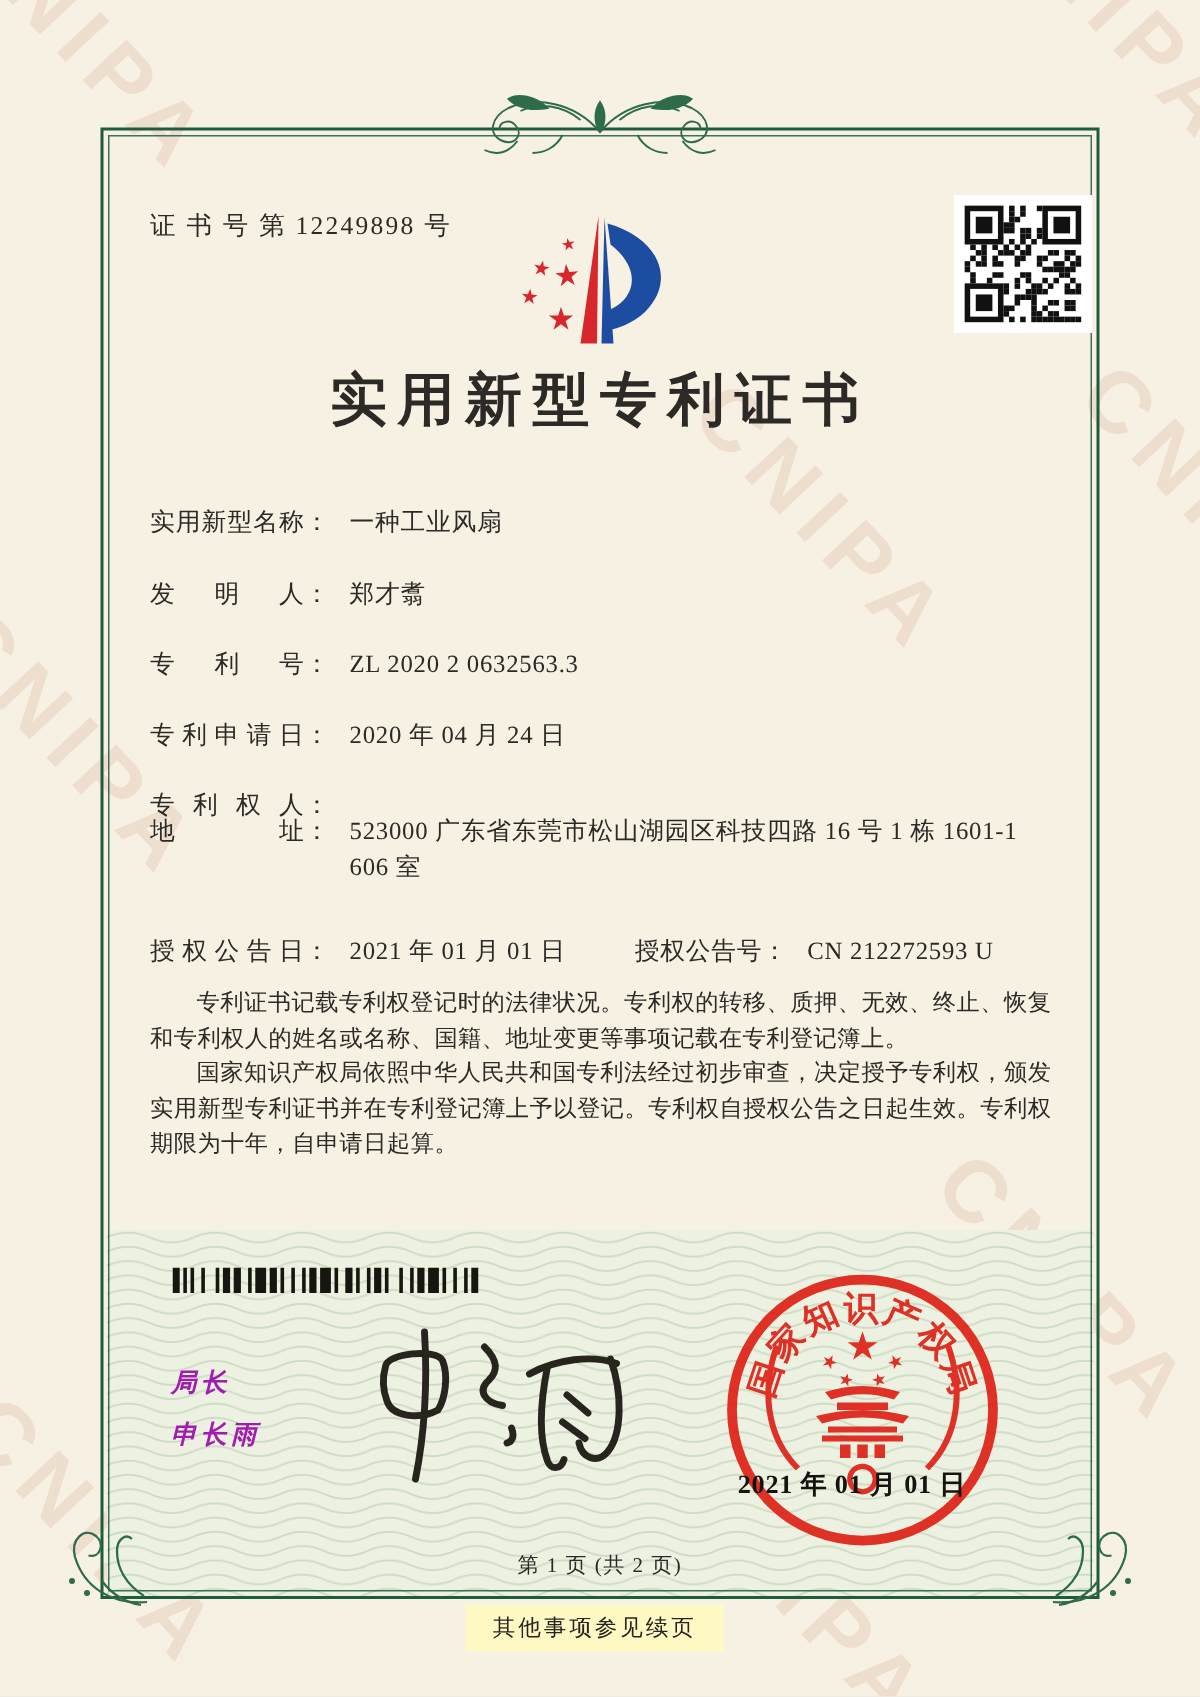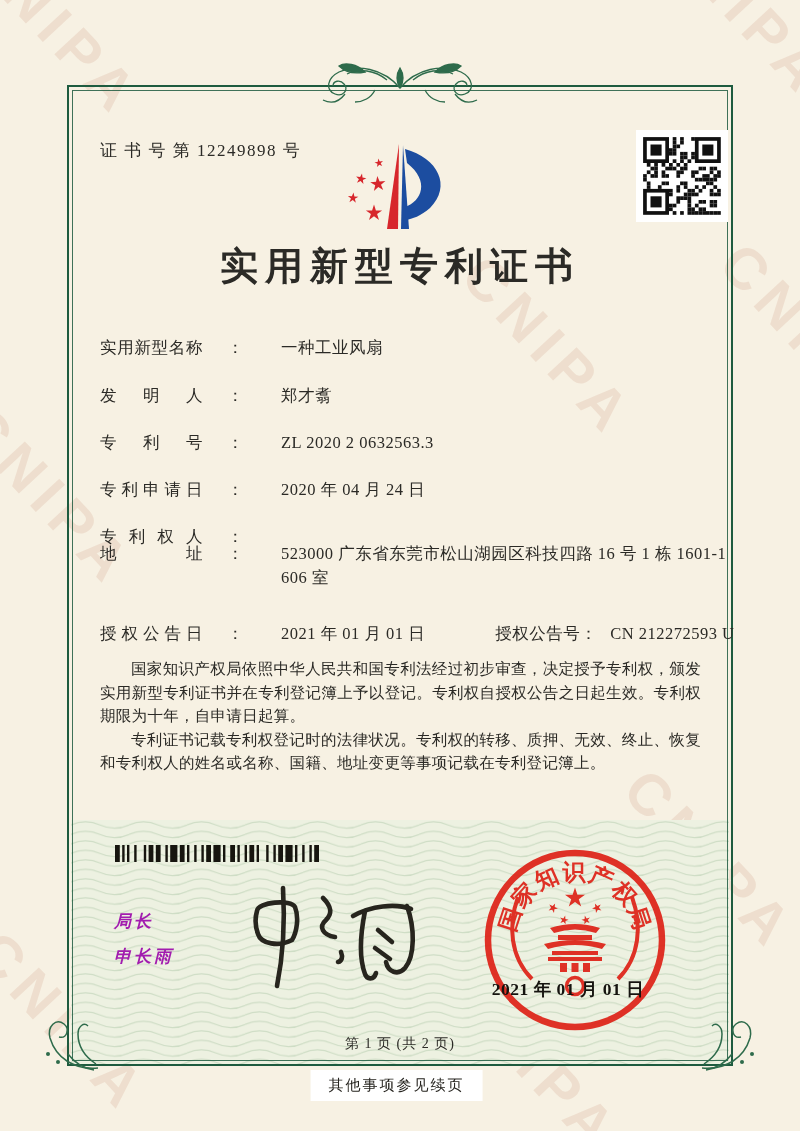--- a/index.html
+++ b/index.html
@@ -16,39 +16,39 @@
   .frame::after{content:"";position:absolute;inset:3px;border:1px solid var(--green,#1e5b3f);opacity:.85;}
   .band{position:absolute;left:71px;top:820px;z-index:0;}
   .ornament{position:absolute;z-index:2;}
   
   .cert-no{position:absolute;left:100px;top:139px;font-size:17px;letter-spacing:1.5px;z-index:3;}
   .logo{position:absolute;left:300px;top:118px;z-index:3;}
   .qr{position:absolute;left:636px;top:130px;z-index:3;}
   .title{position:absolute;left:0;right:0;top:241px;text-align:center;font-size:38px;
          font-weight:700;letter-spacing:7px;z-index:3;}
   .row{position:absolute;left:100px;font-size:16.5px;letter-spacing:.5px;display:flex;
-       align-items:flex-start;z-index:3;line-height:24px;gap:24px;}
+       align-items:flex-start;z-index:3;line-height:24px;}
   .flabel{display:inline-block;width:103px;text-align:justify;text-align-last:justify;}
   .colon{margin-right:13px;}
   .fvalue{white-space:nowrap;font-family:Liberation Serif, serif;}
   .addr .fvalue{white-space:normal;max-width:478px;}
   .pair2{display:flex;margin-left:46px;text-align:center;}
   .legal{position:absolute;left:100px;top:657px;width:601px;font-size:15.5px;line-height:23.6px;
          text-align:justify;letter-spacing:.3px;z-index:3;}
   .legal p{margin:0;text-indent:2em;}
   .barcode{position:absolute;left:115px;top:845px;z-index:3;}
   .signer{position:absolute;left:114px;z-index:4;font-family:"Liberation Sans","DejaVu Sans",sans-serif;
           font-weight:700;font-size:17px;letter-spacing:3px;color:#a21caf;font-style:italic;}
   .signature{position:absolute;left:225px;top:866px;z-index:4;}
   .seal{position:absolute;left:480px;top:845px;z-index:4;}
   .seal-date{position:absolute;left:488px;top:977px;width:160px;text-align:center;z-index:5;
              font-size:17.5px;font-weight:600;color:#15130f;letter-spacing:.5px;}
   .page-info{position:absolute;left:0;right:0;top:1035px;text-align:center;font-size:14px;
              letter-spacing:1px;z-index:3;}
-  .note{position:absolute;left:50%;top:1070px;transform:translateX(-52%);background:#ffffff;
+  .note{position:absolute;left:50%;top:1070px;transform:translateX(-52%);background:#fef9c3;
         padding:6px 18px;font-size:15px;letter-spacing:2px;z-index:6;color:#26241f;}
 </style>
 </head>
 <body>
 
 <div class="page">
 
   <div class="wm" style="left:-55px;top:-8px">CNIPA</div>
   <div class="wm" style="left:632px;top:-28px">CNIPA</div>
   <div class="wm" style="left:438px;top:312px">CNIPA</div>
@@ -303,22 +303,22 @@
       <span class="colon">：</span>
     <span class="fvalue">2021 年 01 月 01 日</span>
     <span class="pair2">
       <span>授权公告号</span>
         <span class="colon">：</span>
       <span class="fvalue">CN 212272593 U</span>
     </span>
   </div>
 
   <div class="legal">
+    <p>专利证书记载专利权登记时的法律状况。专利权的转移、质押、无效、终止、恢复和专利权人的姓名或名称、国籍、地址变更等事项记载在专利登记簿上。</p>
     <p>国家知识产权局依照中华人民共和国专利法经过初步审查，决定授予专利权，颁发实用新型专利证书并在专利登记簿上予以登记。专利权自授权公告之日起生效。专利权期限为十年，自申请日起算。</p>
-    <p>专利证书记载专利权登记时的法律状况。专利权的转移、质押、无效、终止、恢复和专利权人的姓名或名称、国籍、地址变更等事项记载在专利登记簿上。</p>
   </div>
 
   <svg class="barcode" width="204" height="17">
       <rect x="0.00" y="0" width="4.80" height="17" fill="#17150f"></rect>
       <rect x="7.20" y="0" width="2.40" height="17" fill="#17150f"></rect>
       <rect x="12.00" y="0" width="2.40" height="17" fill="#17150f"></rect>
       <rect x="19.20" y="0" width="2.40" height="17" fill="#17150f"></rect>
       <rect x="28.80" y="0" width="2.40" height="17" fill="#17150f"></rect>
       <rect x="33.60" y="0" width="4.80" height="17" fill="#17150f"></rect>
       <rect x="40.80" y="0" width="4.80" height="17" fill="#17150f"></rect>

